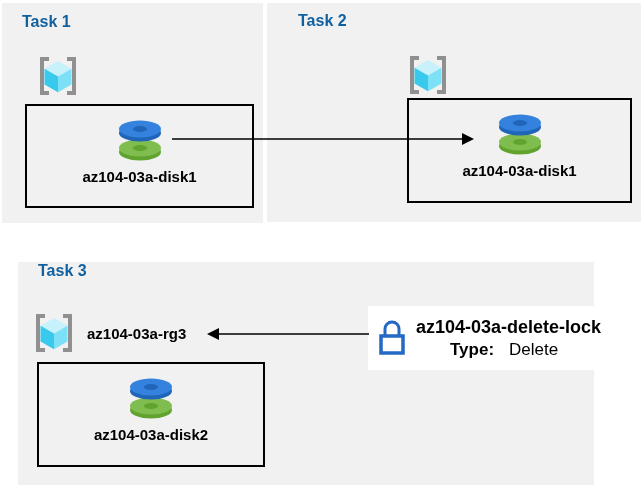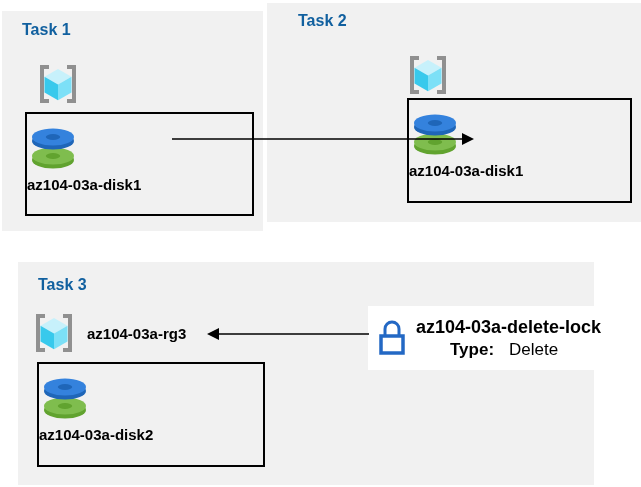--- a/index.html
+++ b/index.html
@@ -9,21 +9,21 @@
   }
   .panel{position:absolute;background:#f1f1f1;}
   .task-title{
     position:absolute;font-weight:bold;font-size:16px;color:#11609f;
     white-space:nowrap;
   }
   .rg-row{position:absolute;display:flex;align-items:center;gap:11px;}
   .rg-label{font-weight:bold;font-size:15px;white-space:nowrap;}
   .resource-box{
     position:absolute;border:2px solid #000;box-sizing:border-box;
-    display:flex;flex-direction:column;align-items:flex-start;
+    display:flex;flex-direction:column;align-items:center;
     justify-content:flex-start;padding-top:13px;gap:7px;
   }
   .disk-label{font-weight:bold;font-size:15px;white-space:nowrap;}
   .move-label{
     position:absolute;font-weight:bold;font-size:16px;white-space:nowrap;
   }
   .arrow-svg{position:absolute;overflow:visible;}
   .lock-box{
     position:absolute;left:368px;top:306px;width:273px;height:64px;
     background:#ffffff;display:flex;align-items:center;gap:9px;
@@ -34,21 +34,21 @@
   .lock-type-line{font-size:17px;white-space:nowrap;}
   .lock-type-label{font-weight:bold;margin-left:34px;}
   .lock-type-value{margin-left:15px;}
   svg{display:block;}
 </style>
 </head>
 <body>
 
 <div id="canvas">
 
-  <div class="panel" style="left:2px;top:11px;width:261px;height:220px;">
+  <div class="panel" style="left:2px;top:3px;width:261px;height:220px;">
     <div class="task-title" style="left:20px;top:10px;">Task 1</div>
 
     <div class="rg-row" style="left:34px;top:52px;">
       <span>
         <svg width="44" height="42" viewBox="0 0 44 42">
           <path d="M13,4 H6 V38 H13" fill="none" stroke="#909090" stroke-width="4"></path>
           <path d="M31,4 H38 V38 H31" fill="none" stroke="#909090" stroke-width="4"></path>
           <polygon points="22,6 35.5,13.8 22,21.6 8.5,13.8" fill="#c7f1fb"></polygon>
           <polygon points="8.5,13.8 22,21.6 22,37.2 8.5,29.4" fill="#38c9ec"></polygon>
           <polygon points="22,21.6 35.5,13.8 35.5,29.4 22,37.2" fill="#7ce0f7"></polygon>
@@ -95,21 +95,21 @@
           <ellipse cx="26" cy="14" rx="21" ry="8.6" fill="#1f66b8"></ellipse>
           <ellipse cx="26" cy="10" rx="21" ry="8.6" fill="#3482dd"></ellipse>
           <ellipse cx="26" cy="10" rx="7.2" ry="2.9" fill="#1f66b8"></ellipse>
         </svg>
       </span>
       <span class="disk-label">az104-03a-disk1</span>
     </div>
   </div>
 
   <div class="panel" style="left:18px;top:262px;width:576px;height:223px;">
-    <div class="task-title" style="left:20px;top:14px;">Task 3</div>
+    <div class="task-title" style="left:20px;top:0;">Task 3</div>
 
     <div class="rg-row" style="left:14px;top:50px;">
       <span>
         <svg width="44" height="42" viewBox="0 0 44 42">
           <path d="M13,4 H6 V38 H13" fill="none" stroke="#909090" stroke-width="4"></path>
           <path d="M31,4 H38 V38 H31" fill="none" stroke="#909090" stroke-width="4"></path>
           <polygon points="22,6 35.5,13.8 22,21.6 8.5,13.8" fill="#c7f1fb"></polygon>
           <polygon points="8.5,13.8 22,21.6 22,37.2 8.5,29.4" fill="#38c9ec"></polygon>
           <polygon points="22,21.6 35.5,13.8 35.5,29.4 22,37.2" fill="#7ce0f7"></polygon>
         </svg>

